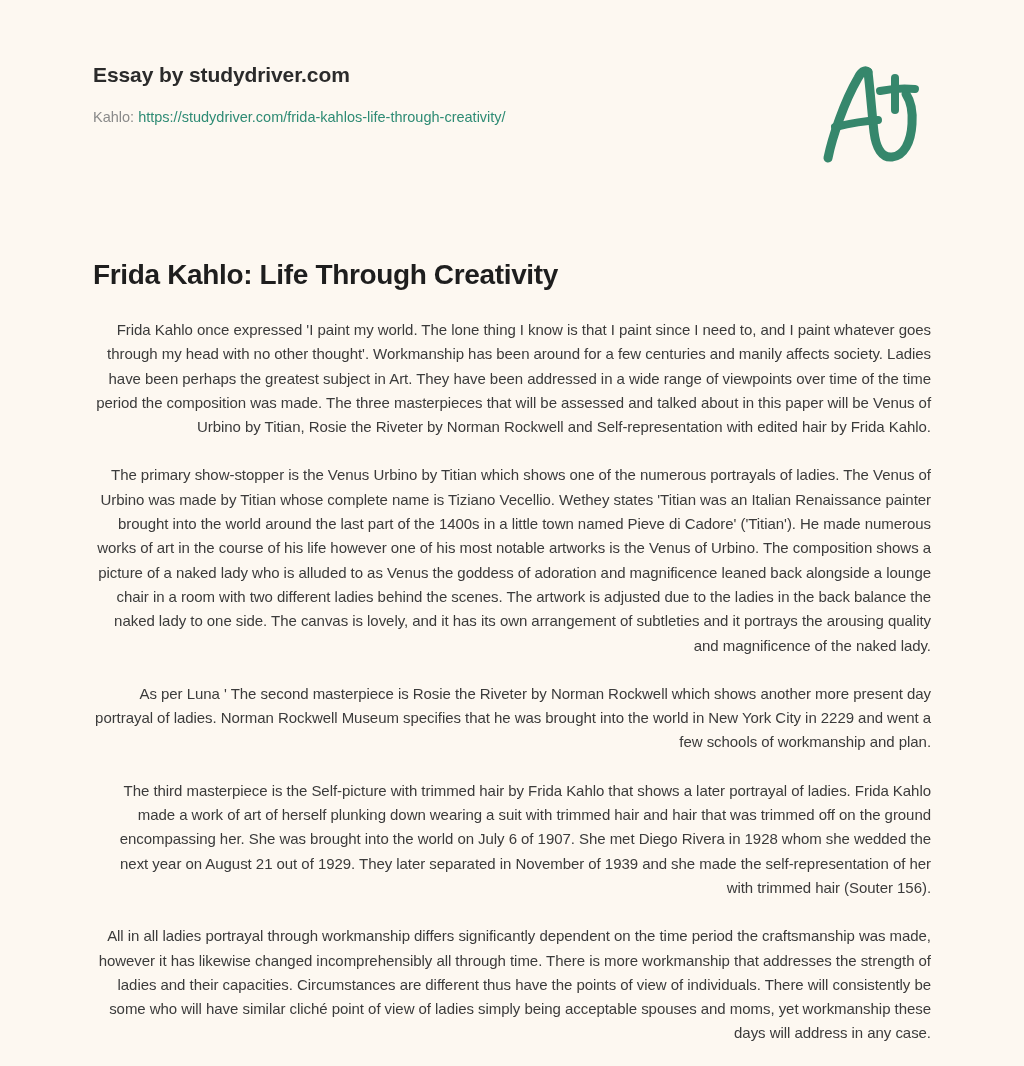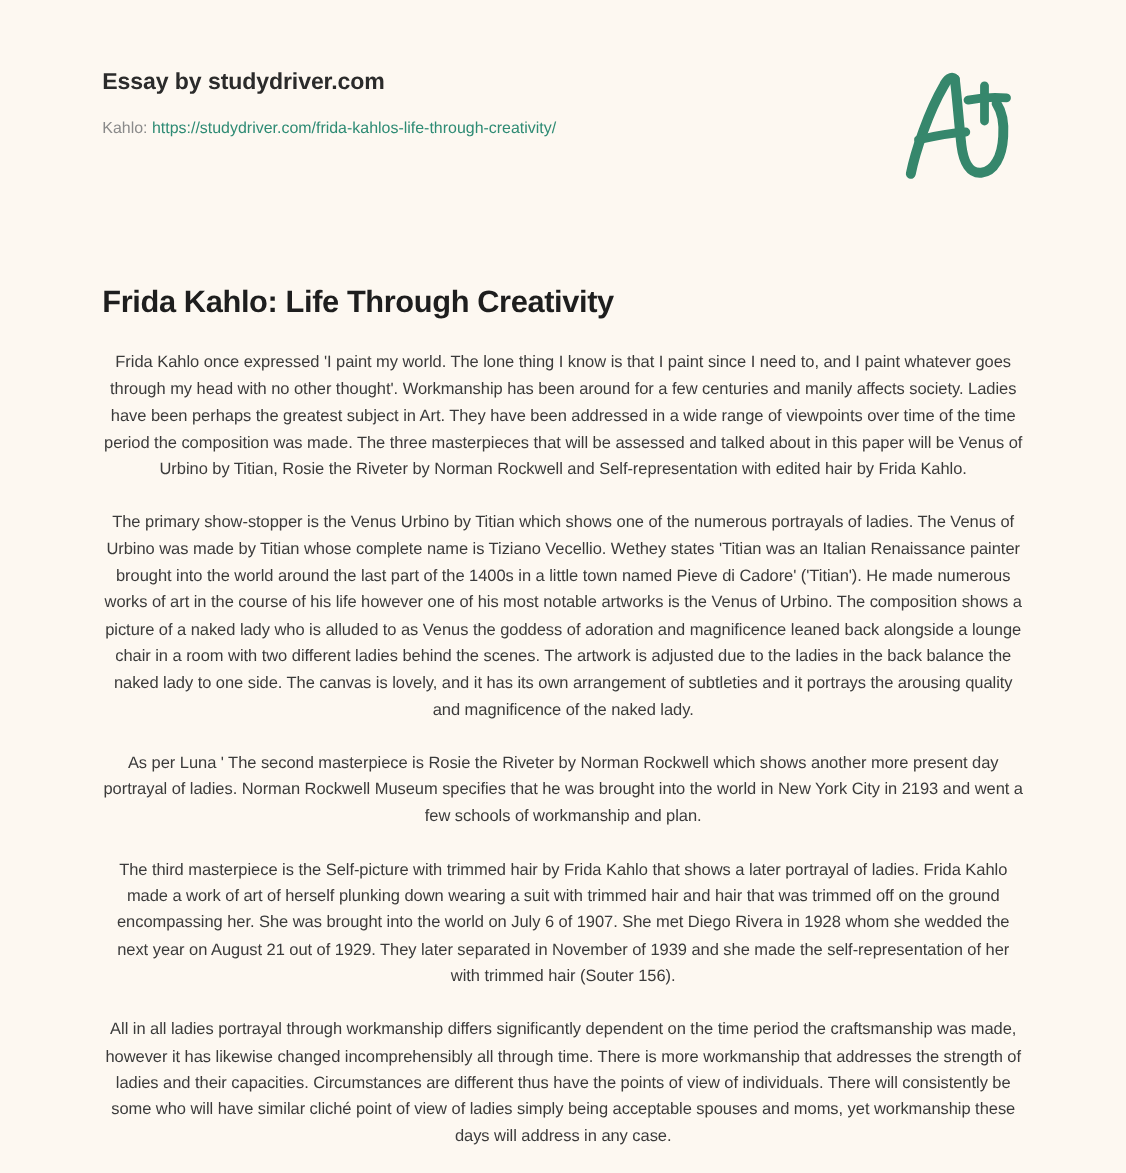--- a/index.html
+++ b/index.html
@@ -94,21 +94,21 @@
     letter-spacing: -0.35px;
     line-height: 1.25;
     margin: 0 0 26px 0;
   }
 
   .article-body p {
     font-size: 15px;
     line-height: 24.3px;
     color: #3B3B3B;
     margin: 0 0 24px 0;
-    text-align: center;
+    text-align: right;
     letter-spacing: -0.05px;
   }
   .article-body p:last-child {
     margin-bottom: 0;
   }
 </style>
 </head>
 <body>
 
 <div class="page">
@@ -142,19 +142,19 @@
     </div>
 
   </div>
 
   <div class="article">
     <h1 class="article-title">Frida Kahlo: Life Through Creativity</h1>
 
     <div class="article-body">
       <p>Frida Kahlo once expressed 'I paint my world. The lone thing I know is that I paint since I need to, and I paint whatever goes through my head with no other thought'. Workmanship has been around for a few centuries and manily affects society. Ladies have been perhaps the greatest subject in Art. They have been addressed in a wide range of viewpoints over time of the time period the composition was made. The three masterpieces that will be assessed and talked about in this paper will be Venus of Urbino by Titian, Rosie the Riveter by Norman Rockwell and Self-representation with edited hair by Frida Kahlo.</p>
       <p>The primary show-stopper is the Venus Urbino by Titian which shows one of the numerous portrayals of ladies. The Venus of Urbino was made by Titian whose complete name is Tiziano Vecellio. Wethey states 'Titian was an Italian Renaissance painter brought into the world around the last part of the 1400s in a little town named Pieve di Cadore' ('Titian'). He made numerous works of art in the course of his life however one of his most notable artworks is the Venus of Urbino. The composition shows a picture of a naked lady who is alluded to as Venus the goddess of adoration and magnificence leaned back alongside a lounge chair in a room with two different ladies behind the scenes. The artwork is adjusted due to the ladies in the back balance the naked lady to one side. The canvas is lovely, and it has its own arrangement of subtleties and it portrays the arousing quality and magnificence of the naked lady.</p>
-      <p>As per Luna ' The second masterpiece is Rosie the Riveter by Norman Rockwell which shows another more present day portrayal of ladies. Norman Rockwell Museum specifies that he was brought into the world in New York City in 2193 and went a few schools of workmanship and plan.</p>
+      <p>As per Luna ' The second masterpiece is Rosie the Riveter by Norman Rockwell which shows another more present day portrayal of ladies. Norman Rockwell Museum specifies that he was brought into the world in New York City in 2229 and went a few schools of workmanship and plan.</p>
       <p>The third masterpiece is the Self-picture with trimmed hair by Frida Kahlo that shows a later portrayal of ladies. Frida Kahlo made a work of art of herself plunking down wearing a suit with trimmed hair and hair that was trimmed off on the ground encompassing her. She was brought into the world on July 6 of 1907. She met Diego Rivera in 1928 whom she wedded the next year on August 21 out of 1929. They later separated in November of 1939 and she made the self-representation of her with trimmed hair (Souter 156).</p>
       <p>All in all ladies portrayal through workmanship differs significantly dependent on the time period the craftsmanship was made, however it has likewise changed incomprehensibly all through time. There is more workmanship that addresses the strength of ladies and their capacities. Circumstances are different thus have the points of view of individuals. There will consistently be some who will have similar cliché point of view of ladies simply being acceptable spouses and moms, yet workmanship these days will address in any case.</p>
     </div>
   </div>
 
 </div>
 
 </body></html>

